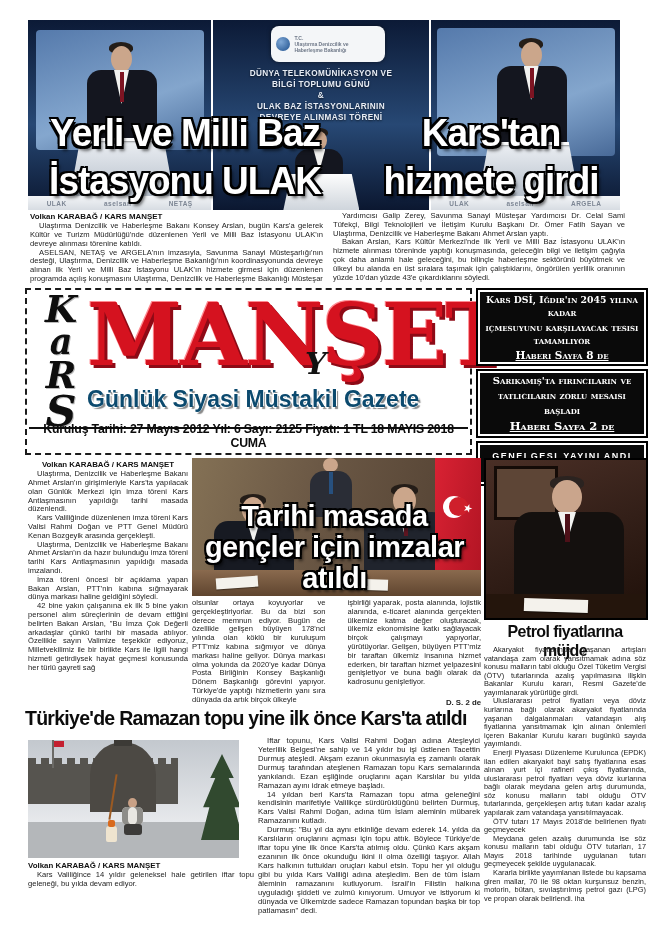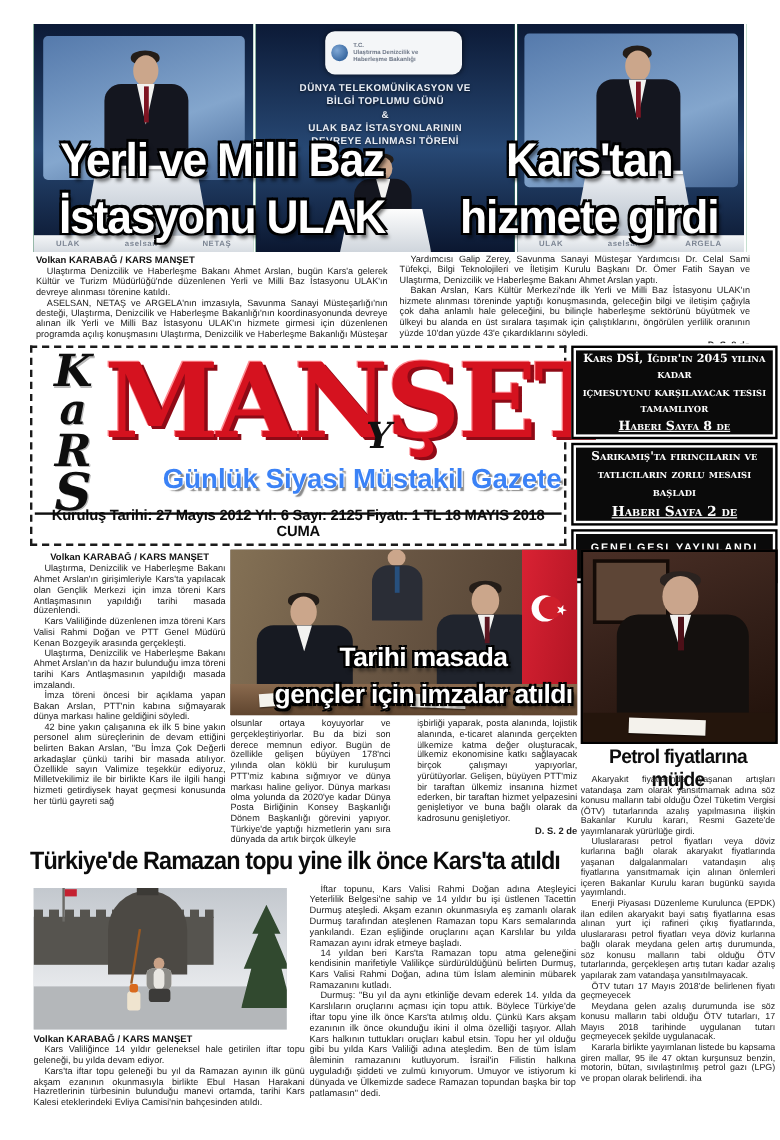--- a/index.html
+++ b/index.html
@@ -3,27 +3,27 @@
 <meta charset="utf-8">
 <style>
   html,body{margin:0;padding:0;background:#e9e9e9;}
   .page{position:relative;width:650px;height:950px;background:#ffffff;margin:0 auto;overflow:hidden;
         font-family:"Liberation Sans",sans-serif;color:#1a1a1a;}
   
   .art{font-size:7.6px;line-height:1.16;text-align:justify;color:#222;}
   .art p{margin:0;text-indent:9px;}
   .art p.noind{text-indent:0;}
   .byline{font-weight:700;font-size:7.9px;color:#111;margin:0 0 1px 0;text-indent:0;}
-  .pageref{font-weight:700;text-align:right;font-size:7.8px;margin-top:1px;}
+  .pageref{font-weight:700;text-align:right;font-size:7.8px;margin-top:11px;}
   
   .hl{font-weight:900;color:#fff;letter-spacing:-1px;
       -webkit-text-stroke:2px #000;paint-order:stroke fill;
       text-shadow:2px 2px 0 #000,-2px -2px 0 #000,2px -2px 0 #000,-2px 2px 0 #000,3px 4px 3px rgba(0,0,0,.55);}
   
-  .strip{position:absolute;left:28px;top:20px;width:594px;height:190px;display:flex;background:#15803d;}
+  .strip{position:absolute;left:28px;top:20px;width:594px;height:190px;display:flex;background:#ec4899;}
   .panel{position:relative;overflow:hidden;border-right:2px solid #fff;}
   .panel:last-child{border-right:none;}
   .pan-bg{position:absolute;inset:0;background:linear-gradient(180deg,#0c1a36 0%,#274874 55%,#0b1730 100%);}
   .screen{position:absolute;border-radius:4px;background:linear-gradient(160deg,#5d84b8,#8fb2d9 60%,#4d6f9e);opacity:.9;}
   .fig{position:absolute;}
   .hair{position:absolute;background:#241d18;border-radius:50% 50% 40% 40%;}
   .head{position:absolute;background:#cba68b;border-radius:50%;}
   .torso{position:absolute;background:#14161f;border-radius:14px 14px 0 0;}
   .shirt{position:absolute;background:#f2f2f0;clip-path:polygon(0 0,100% 0,50% 100%);}
   .tie{position:absolute;background:#7d1422;}
@@ -37,21 +37,21 @@
   .logo-band{position:absolute;left:0;right:0;bottom:0;height:14px;background:linear-gradient(#f3f5f7,#d7dce2);
              display:flex;justify-content:space-around;align-items:center;color:#7d8694;font-weight:700;font-size:6.5px;letter-spacing:.5px;}
   .hl-top{position:absolute;text-align:center;font-size:37px;line-height:45px;transform:scaleY(1.06);}
   
   .masthead{position:absolute;left:25px;top:288px;width:443px;height:163px;border:2px dashed #1b1b1b;background:#fff;}
   .kars{position:absolute;left:6px;top:2px;width:56px;text-align:center;font-family:"DejaVu Serif",serif;font-style:italic;font-weight:700;color:#0e0e0e;text-shadow:1px 1px 0 #bbb;}
   .kars div{line-height:.92;}
   .mh-title{position:absolute;left:60px;right:2px;top:-6px;text-align:center;font-family:"DejaVu Serif",serif;font-weight:700;font-size:86px;letter-spacing:-2px;color:#d5121f;
             text-shadow:3px 3px 0 #8e0a16,-1px -1px 0 #ff8a91;}
   .mh-flourish{position:absolute;left:278px;top:56px;font-family:"DejaVu Serif",serif;font-style:italic;font-weight:700;font-size:30px;color:#111;}
-  .mh-sub{position:absolute;left:60px;right:2px;top:96px;text-align:right;font-weight:800;font-size:23px;letter-spacing:0;color:#3b82f6;
+  .mh-sub{position:absolute;left:60px;right:2px;top:96px;text-align:left;font-weight:800;font-size:23px;letter-spacing:0;color:#0c4a6e;
           text-shadow:-1px -1px 0 #fff,1px -1px 0 #fff,-1px 1px 0 #fff,2px 2px 1px rgba(40,40,40,.55);}
   .mh-rule{position:absolute;left:2px;right:2px;bottom:24px;height:2px;background:#101010;}
   .mh-date{position:absolute;left:0;right:0;bottom:3px;text-align:center;font-weight:700;font-size:12.3px;color:#0b0b0b;letter-spacing:-.2px;}
   
   .sideboxes{position:absolute;left:476px;top:288px;width:172px;height:167px;display:flex;flex-direction:column;gap:3px;}
   .sbox{border:2px solid #000;background:#fff;padding:2px;flex:1;}
   .sbox-in{background:#0a0a0a;color:#fff;height:100%;text-align:center;display:flex;flex-direction:column;justify-content:center;gap:1px;padding:1px 2px;box-sizing:border-box;}
   .sbox-line{font-family:"DejaVu Serif",serif;font-variant:small-caps;font-weight:700;font-size:9.3px;line-height:1.45;}
   .sbox-link{font-family:"DejaVu Serif",serif;font-variant:small-caps;font-weight:700;font-size:10.5px;text-decoration:underline;}
   .sbox3 .sbox-line{font-family:"Liberation Sans",sans-serif;font-size:12.5px;letter-spacing:1.5px;font-variant:small-caps;}
@@ -61,21 +61,21 @@
   .midleft .byline{text-align:center;}
   .midphoto{position:absolute;left:192px;top:458px;width:289px;height:138px;overflow:hidden;background:#5d4c3c;}
   .mp-bg{position:absolute;inset:0;background:linear-gradient(105deg,#847155 0%,#6b5845 40%,#4e3d2f 100%);}
   .mp-table{position:absolute;left:0;right:0;bottom:0;height:26px;background:linear-gradient(#96745247,#5f452f);}
   .mp-table:before{content:"";position:absolute;inset:0;background:linear-gradient(#8a6a4e,#5f452f);}
   .paper{position:absolute;background:#f4f2ec;box-shadow:0 1px 1px rgba(0,0,0,.4);}
   .mp-flag{position:absolute;right:0;top:0;bottom:0;width:46px;background:linear-gradient(100deg,#d92233,#b01423);}
   .crescent{position:absolute;width:22px;height:22px;border-radius:50%;background:#fff;}
   .crescent:after{content:"";position:absolute;left:6px;top:1px;width:19px;height:19px;border-radius:50%;background:#cf1f2b;}
   .fstar{position:absolute;color:#fff;font-size:11px;transform:rotate(20deg);}
-  .hl-mid{position:absolute;right:4px;bottom:2px;text-align:center;font-size:22px;line-height:31px;letter-spacing:-.5px;}
+  .hl-mid{position:absolute;right:4px;bottom:2px;text-align:center;font-size:29px;line-height:31px;letter-spacing:-.5px;}
   .undercols{position:absolute;left:192px;top:599px;width:289px;display:flex;gap:22px;}
   .undercols .art{width:141px;height:106px;overflow:hidden;}
   
   .petphoto{position:absolute;left:484px;top:458px;width:160px;height:158px;border:2px solid #000;overflow:hidden;background:#32201a;}
   .pet-bg{position:absolute;inset:0;background:linear-gradient(160deg,#4a2f26 0%,#331f18 50%,#1f1009 100%);}
   .pet-frame{position:absolute;left:8px;top:6px;width:58px;height:48px;background:#5d4536;border:3px solid #140b07;}
   .pet-desk{position:absolute;left:0;right:0;bottom:0;height:24px;background:#24150c;}
   .pet-head{position:absolute;background:#caa58c;border-radius:50%;}
   .pet-hl{position:absolute;left:482px;top:622px;width:166px;text-align:center;font-weight:800;font-size:16.5px;letter-spacing:-.6px;color:#0c0c0c;transform:scaleX(.97);}
   .petcol{position:absolute;left:484px;top:646px;width:162px;height:300px;font-size:7.4px;}
@@ -179,21 +179,21 @@
     <div class="hl hl-top" style="right:0;top:92px;width:262px;">
       <div>Kars'tan</div>
       <div>hizmete girdi</div>
     </div>
   </div>
 
   <div style="position:absolute;left:30px;top:212px;width:595px;height:74px;display:flex;gap:10px;overflow:hidden;">
     <div class="art" style="width:293px;">
       <div class="byline">Volkan KARABAĞ / KARS MANŞET</div>
       <div>
-          <p>Ulaştırma Denizcilik ve Haberleşme Bakanı Ahmet Arslan, bugün Kars'a gelerek Kültür ve Turizm Müdürlüğü'nde düzenlenen Yerli ve Milli Baz İstasyonu ULAK'ın devreye alınması törenine katıldı.</p>
+          <p>Ulaştırma Denizcilik ve Haberleşme Bakanı Konsey Arslan, bugün Kars'a gelerek Kültür ve Turizm Müdürlüğü'nde düzenlenen Yerli ve Milli Baz İstasyonu ULAK'ın devreye alınması törenine katıldı.</p>
           <p>ASELSAN, NETAŞ ve ARGELA'nın imzasıyla, Savunma Sanayi Müsteşarlığı'nın desteği, Ulaştırma, Denizcilik ve Haberleşme Bakanlığı'nın koordinasyonunda devreye alınan ilk Yerli ve Milli Baz İstasyonu ULAK'ın hizmete girmesi için düzenlenen programda açılış konuşmasını Ulaştırma, Denizcilik ve Haberleşme Bakanlığı Müsteşar</p>
         </div>
     </div>
     <div class="art" style="width:292px;">
       <div>
           <p>Yardımcısı Galip Zerey, Savunma Sanayi Müsteşar Yardımcısı Dr. Celal Sami Tüfekçi, Bilgi Teknolojileri ve İletişim Kurulu Başkanı Dr. Ömer Fatih Sayan ve Ulaştırma, Denizcilik ve Haberleşme Bakanı Ahmet Arslan yaptı.</p>
           <p>Bakan Arslan, Kars Kültür Merkezi'nde ilk Yerli ve Milli Baz İstasyonu ULAK'ın hizmete alınması töreninde yaptığı konuşmasında, geleceğin bilgi ve iletişim çağıyla çok daha anlamlı hale geleceğini, bu bilinçle haberleşme sektörünü büyütmek ve ülkeyi bu alanda en üst sıralara taşımak için çalıştıklarını, öngörülen yerlilik oranının yüzde 10'dan yüzde 43'e çıkardıklarını söyledi.</p>
         </div>
       <div class="pageref">D. S. 8 de</div>
     </div>
@@ -232,21 +232,21 @@
       <div class="sbox-in">
         <div class="sbox-line">genelgesi yayınlandı</div>
         <div class="sbox-link">Haberi Sayfa 2 de</div>
       </div>
     </div>
   </div>
 
   <div class="midleft art" style="overflow:hidden;">
     <div class="byline">Volkan KARABAĞ / KARS MANŞET</div>
     <div>
-        <p>Ulaştırma, Denizcilik ve Haberleşme Bakanı Ahmet Arslan'ın girişimleriyle Kars'ta yapılacak olan Gençlik Merkezi için imza töreni Kars Antlaşmasının yapıldığı tarihi masada düzenlendi.</p>
+        <p>Ulaştırma, Denizcilik ve Haberleşme Bakanı Ahmet Arslan'ın girişimleriyle Kars'ta yapılacak olan Günlük Merkezi için imza töreni Kars Antlaşmasının yapıldığı tarihi masada düzenlendi.</p>
         <p>Kars Valiliğinde düzenlenen imza töreni Kars Valisi Rahmi Doğan ve PTT Genel Müdürü Kenan Bozgeyik arasında gerçekleşti.</p>
         <p>Ulaştırma, Denizcilik ve Haberleşme Bakanı Ahmet Arslan'ın da hazır bulunduğu imza töreni tarihi Kars Antlaşmasının yapıldığı masada imzalandı.</p>
         <p>İmza töreni öncesi bir açıklama yapan Bakan Arslan, PTT'nin kabına sığmayarak dünya markası haline geldiğini söyledi.</p>
         <p>42 bine yakın çalışanına ek ilk 5 bine yakın personel alım süreçlerinin de devam ettiğini belirten Bakan Arslan, "Bu İmza Çok Değerli arkadaşlar çünkü tarihi bir masada atılıyor. Özellikle sayın Valimize teşekkür ediyoruz, Milletvekilimiz ile bir birlikte Kars ile ilgili hangi hizmeti getirdiysek hayat geçmesi konusunda her türlü gayreti sağ</p>
       </div>
   </div>
 
   <div class="midphoto">
     <div class="mp-bg"></div>
     <div class="fig" style="left:116px;top:0;width:46px;height:60px;">
@@ -302,21 +302,21 @@
     <div class="paper" style="left:38px;bottom:6px;width:64px;height:13px;transform:rotate(2deg);"></div>
   </div>
   <div class="pet-hl">Petrol fiyatlarına müjde</div>
   <div class="petcol art" style="overflow:hidden;">
     <div>
         <p>Akaryakıt fiyatlarında yaşanan artışları vatandaşa zam olarak yansıtmamak adına söz konusu malların tabi olduğu Özel Tüketim Vergisi (ÖTV) tutarlarında azalış yapılmasına ilişkin Bakanlar Kurulu kararı, Resmi Gazete'de yayımlanarak yürürlüğe girdi.</p>
         <p>Uluslararası petrol fiyatları veya döviz kurlarına bağlı olarak akaryakıt fiyatlarında yaşanan dalgalanmaları vatandaşın alış fiyatlarına yansıtmamak için alınan önlemleri içeren Bakanlar Kurulu kararı bugünkü sayıda yayımlandı.</p>
         <p>Enerji Piyasası Düzenleme Kurulunca (EPDK) ilan edilen akaryakıt bayi satış fiyatlarına esas alınan yurt içi rafineri çıkış fiyatlarında, uluslararası petrol fiyatları veya döviz kurlarına bağlı olarak meydana gelen artış durumunda, söz konusu malların tabi olduğu ÖTV tutarlarında, gerçekleşen artış tutarı kadar azalış yapılarak zam vatandaşa yansıtılmayacak.</p>
         <p>ÖTV tutarı 17 Mayıs 2018'de belirlenen fiyatı geçmeyecek</p>
         <p>Meydana gelen azalış durumunda ise söz konusu malların tabi olduğu ÖTV tutarları, 17 Mayıs 2018 tarihinde uygulanan tutarı geçmeyecek şekilde uygulanacak.</p>
-        <p>Kararla birlikte yayımlanan listede bu kapsama giren mallar, 95 ile 47 oktan kurşunsuz benzin, motorin, bütan, sıvılaştırılmış petrol gazı (LPG) ve propan olarak belirlendi. iha</p>
+        <p>Kararla birlikte yayımlanan listede bu kapsama giren mallar, 70 ile 98 oktan kurşunsuz benzin, motorin, bütan, sıvılaştırılmış petrol gazı (LPG) ve propan olarak belirlendi. iha</p>
       </div>
   </div>
 
   <div class="hl-bottom">Türkiye'de Ramazan topu yine ilk önce Kars'ta atıldı</div>
 
   <div class="botphoto">
     <div class="bp-sky"></div>
     <div class="bp-cren"></div>
     <div class="bp-fort"></div>
     <div class="bp-tower"></div>
@@ -327,21 +327,20 @@
     <div class="bp-stick"></div>
     <div class="bp-man-head"></div>
     <div class="bp-man-body"></div>
     <div class="bp-man-legs"></div>
     <div class="bp-jug"></div>
   </div>
 
   <div class="botcaption art" style="overflow:hidden;">
     <div class="byline">Volkan KARABAĞ / KARS MANŞET</div>
     <p>Kars Valiliğince 14 yıldır geleneksel hale getirilen iftar topu geleneği, bu yılda devam ediyor.</p>
-    <p>Kars'ta iftar topu geleneği bu yıl da Ramazan ayının ilk günü akşam ezanının okunmasıyla birlikte Ebul Hasan Harakani Hazretlerinin türbesinin bulunduğu manevi ortamda, tarihi Kars Kalesi eteklerindeki Evliya Camisi'nin bahçesinden atıldı.</p>
   </div>
 
   <div class="botcol art" style="overflow:hidden;font-size:7.7px;">
     <div>
         <p>İftar topunu, Kars Valisi Rahmi Doğan adına Ateşleyici Yeterlilik Belgesi'ne sahip ve 14 yıldır bu işi üstlenen Tacettin Durmuş ateşledi. Akşam ezanın okunmasıyla eş zamanlı olarak Durmuş tarafından ateşlenen Ramazan topu Kars semalarında yankılandı. Ezan eşliğinde oruçlarını açan Karslılar bu yılda Ramazan ayını idrak etmeye başladı.</p>
         <p>14 yıldan beri Kars'ta Ramazan topu atma geleneğini kendisinin marifetiyle Valilikçe sürdürüldüğünü belirten Durmuş, Kars Valisi Rahmi Doğan, adına tüm İslam aleminin mübarek Ramazanını kutladı.</p>
         <p>Durmuş: "Bu yıl da aynı etkinliğe devam ederek 14. yılda da Karslıların oruçlarını açması için topu attık. Böylece Türkiye'de iftar topu yine ilk önce Kars'ta atılmış oldu. Çünkü Kars akşam ezanının ilk önce okunduğu ikini il olma özelliği taşıyor. Allah Kars halkının tuttukları oruçları kabul etsin. Topu her yıl olduğu gibi bu yılda Kars Valiliği adına ateşledim. Ben de tüm İslam âleminin ramazanını kutluyorum. İsrail'in Filistin halkına uyguladığı şiddeti ve zulmü kınıyorum. Umuyor ve istiyorum ki dünyada ve Ülkemizde sadece Ramazan topundan başka bir top patlamasın" dedi.</p>
       </div>
   </div>
 

